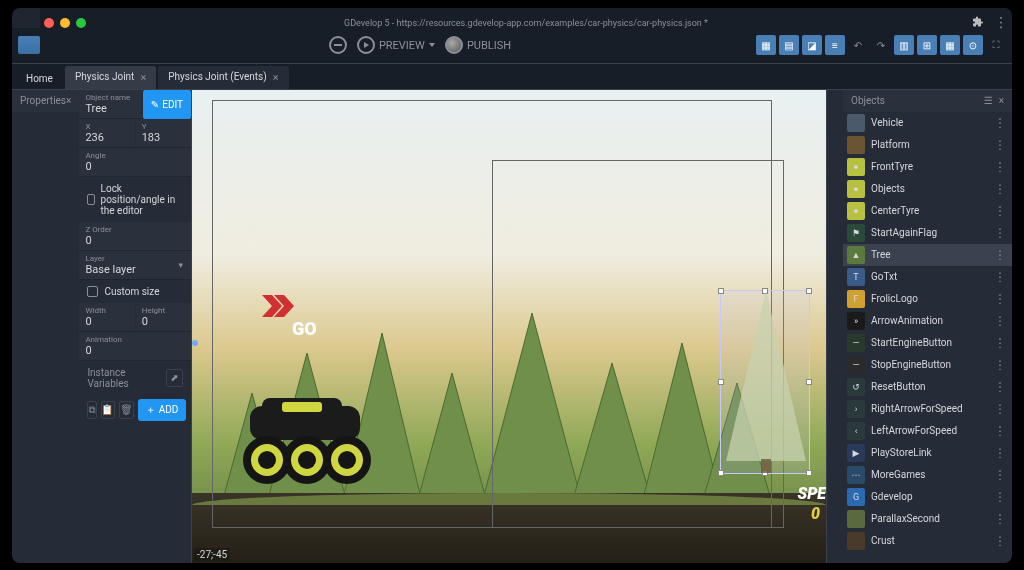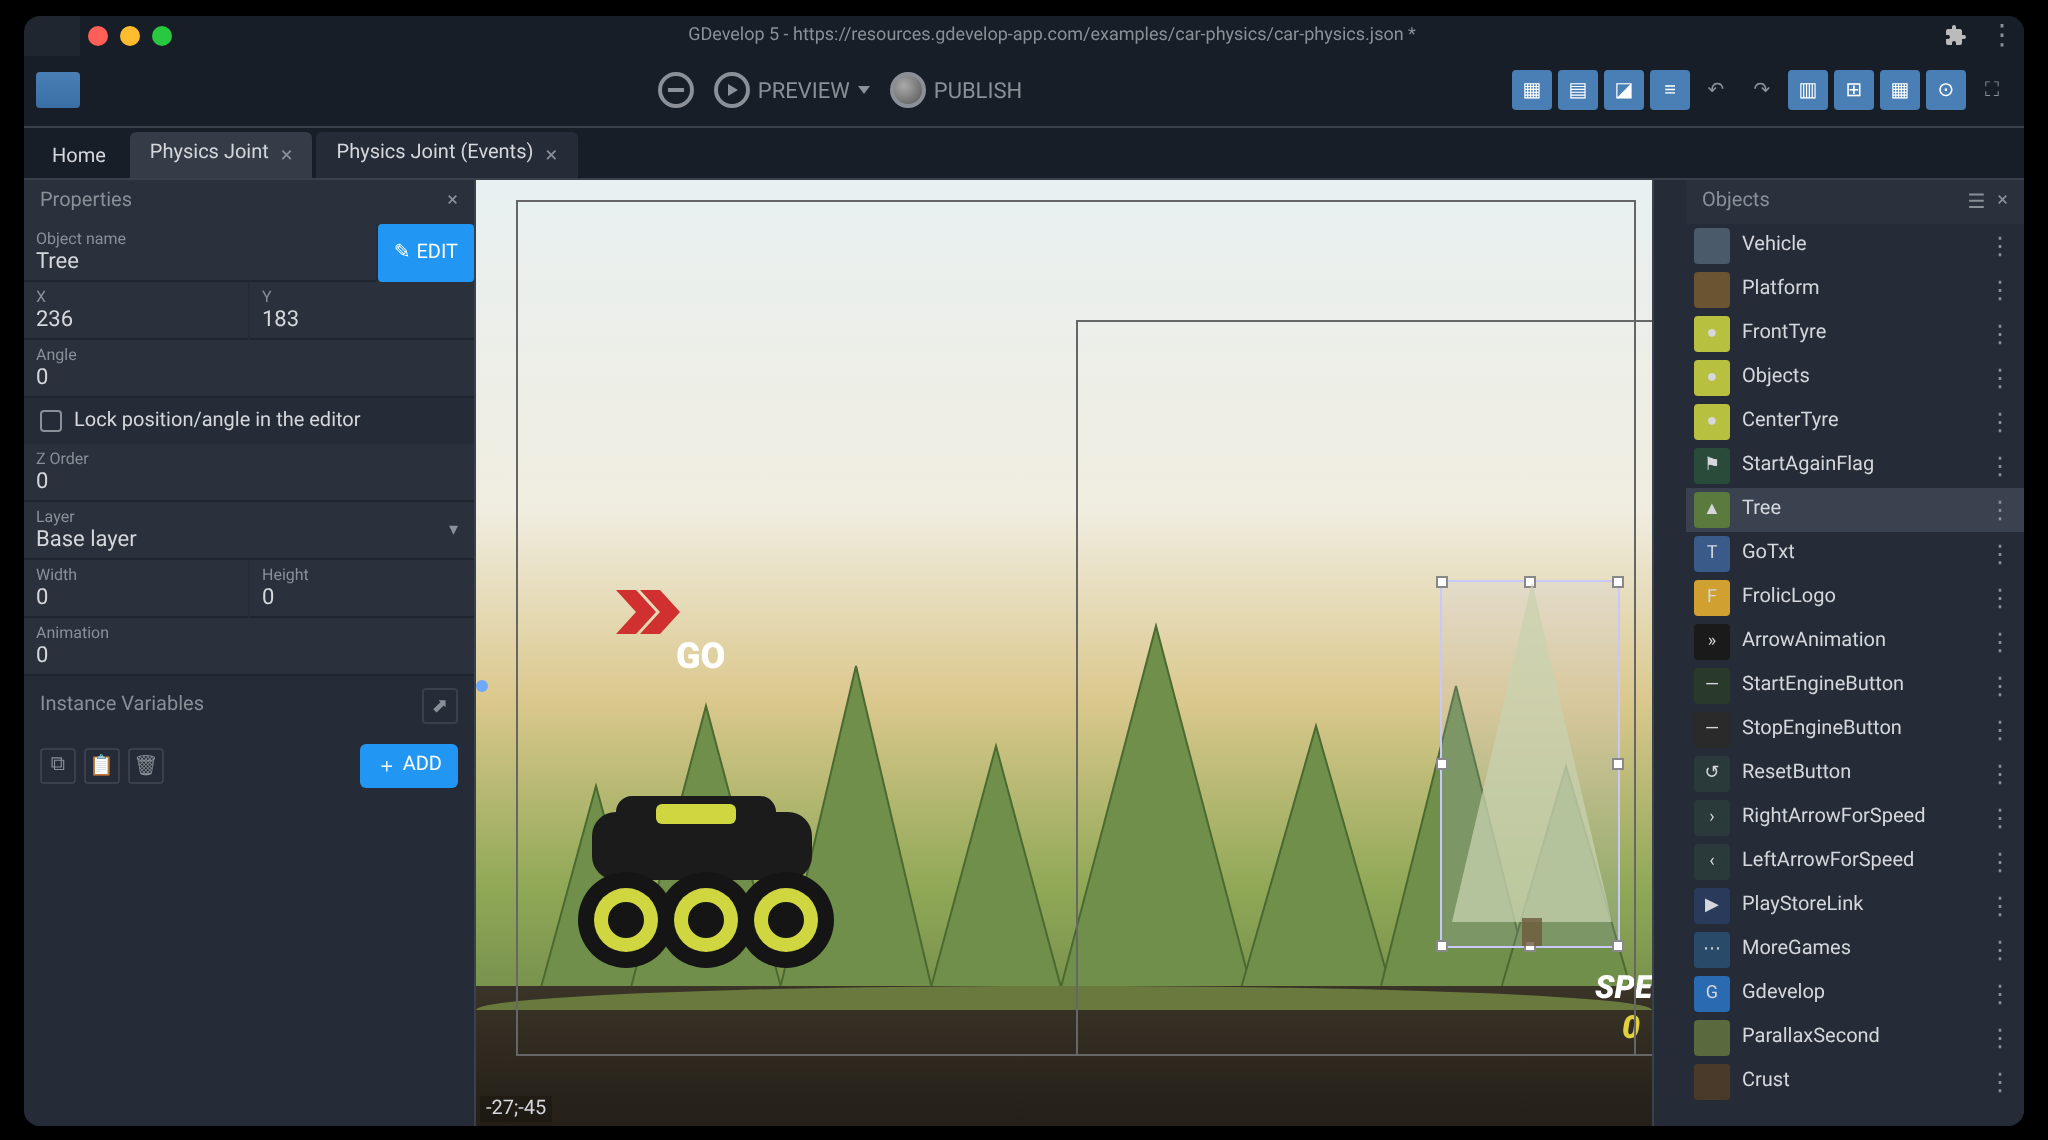--- a/index.html
+++ b/index.html
@@ -16,21 +16,21 @@
     --border: #3a414d;
     --traffic-red: #ff5f57;
     --traffic-yellow: #febc2e;
     --traffic-green: #28c840;
   }
   * { box-sizing: border-box; margin:0; padding:0; font-family: -apple-system, BlinkMacSystemFont, "Segoe UI", Roboto, sans-serif; }
   html,body { height:100%; }
   body { background:#000; display:flex; align-items:center; justify-content:center; }
   .window { width:1000px; height:555px; background:var(--bg-dark); border-radius:8px; box-shadow:0 20px 60px rgba(0,0,0,.5); overflow:hidden; display:flex; flex-direction:column; font-size:11px; color:var(--text); }
   
-  .titlebar { height:20px; background:var(--bg-darker); display:flex; align-items:center; padding:0 4px; position:relative;margin-left:28px; }
+  .titlebar { height:20px; background:var(--bg-darker); display:flex; align-items:flex-end; padding:0 4px; position:relative;margin-left:28px; }
   .traffic { display:flex; gap:6px; }
   .traffic span { width:10px; height:10px; border-radius:50%; display:block; }
   .titlebar-title { position:absolute; left:0; right:0; text-align:center; font-size:9px; color:var(--text-dim); pointer-events:none; }
   .titlebar-right { margin-left:auto; display:flex; gap:10px; align-items:center; }
   .titlebar-right svg, .titlebar-right .dots { fill:var(--text-dim); color:var(--text-dim); }
   .dots { font-size:14px; line-height:10px; }
   
   .toolbar { height:36px; background:var(--bg-darker); display:flex; align-items:center; padding:0 6px; gap:8px; border-bottom:1px solid var(--border); }
   .toolbar-left { display:flex; gap:4px; align-items:center; }
   .stack-icon { width:22px; height:18px; background:linear-gradient(#4a7fb5,#3a6fa5); border-radius:2px; }
@@ -45,21 +45,21 @@
   .tool-icon.dim { background:transparent; color:var(--text-dim); }
   
   .tabs { height:26px; background:var(--bg-darker); display:flex; align-items:flex-end; border-bottom:1px solid var(--border); padding:0 4px; gap:2px; }
   .tab { padding:5px 10px; background:var(--bg-panel); border-radius:3px 3px 0 0; display:flex; align-items:flex-start; gap:6px; font-size:10px; cursor:pointer; }
   .tab.active { background:var(--bg-hover); }
   .tab .close { color:var(--text-dim); font-size:11px; }
   .tab.home { background:transparent; }
   
   .main { flex:1; display:flex; min-height:0; }
   
-  .left-panel { width:226px; background:var(--bg-panel); display:flex; flex-direction:column; border-right:1px solid var(--border); }
+  .left-panel { width:180px; background:var(--bg-panel); display:flex; border-right:1px solid var(--border); }
   .panel-header { height:22px; background:var(--bg-input); display:flex; align-items:center; padding:0 8px; font-size:10px; color:var(--text-dim); }
   .panel-header .close { margin-left:auto; cursor:pointer; color:var(--text-dim); }
   .panel-body { flex:1; overflow:auto; }
   .field-row { display:flex; gap:1px; }
   .field { flex:1; background:var(--bg-input); padding:3px 6px; border-bottom:1px solid var(--bg-dark); }
   .field-label { font-size:8px; color:var(--text-dim); display:block; }
   .field-value { font-size:11px; color:var(--text); }
   .edit-btn { background:var(--accent-bg); color:#fff; padding:4px 8px; font-size:10px; display:flex; align-items:center; gap:3px; cursor:pointer; border-radius:2px; }
   .checkbox-row { padding:6px 8px; display:flex; align-items:center; gap:6px; font-size:10px; background:var(--bg-panel); }
   .cb { width:11px; height:11px; border:1px solid var(--text-dim); border-radius:2px; }
@@ -205,20 +205,24 @@
           <span>Lock position/angle in the editor</span>
         </div>
         <div class="field">
           <span class="field-label">Z Order</span>
           <span class="field-value">0</span>
         </div>
         <div class="field select-field">
           <span class="field-label">Layer</span>
           <span class="field-value">Base layer</span>
         </div>
+        <div class="checkbox-row">
+          <span class="cb"></span>
+          <span>Custom size</span>
+        </div>
         <div class="field-row">
           <div class="field">
             <span class="field-label">Width</span>
             <span class="field-value">0</span>
           </div>
           <div class="field">
             <span class="field-label">Height</span>
             <span class="field-value">0</span>
           </div>
         </div>

